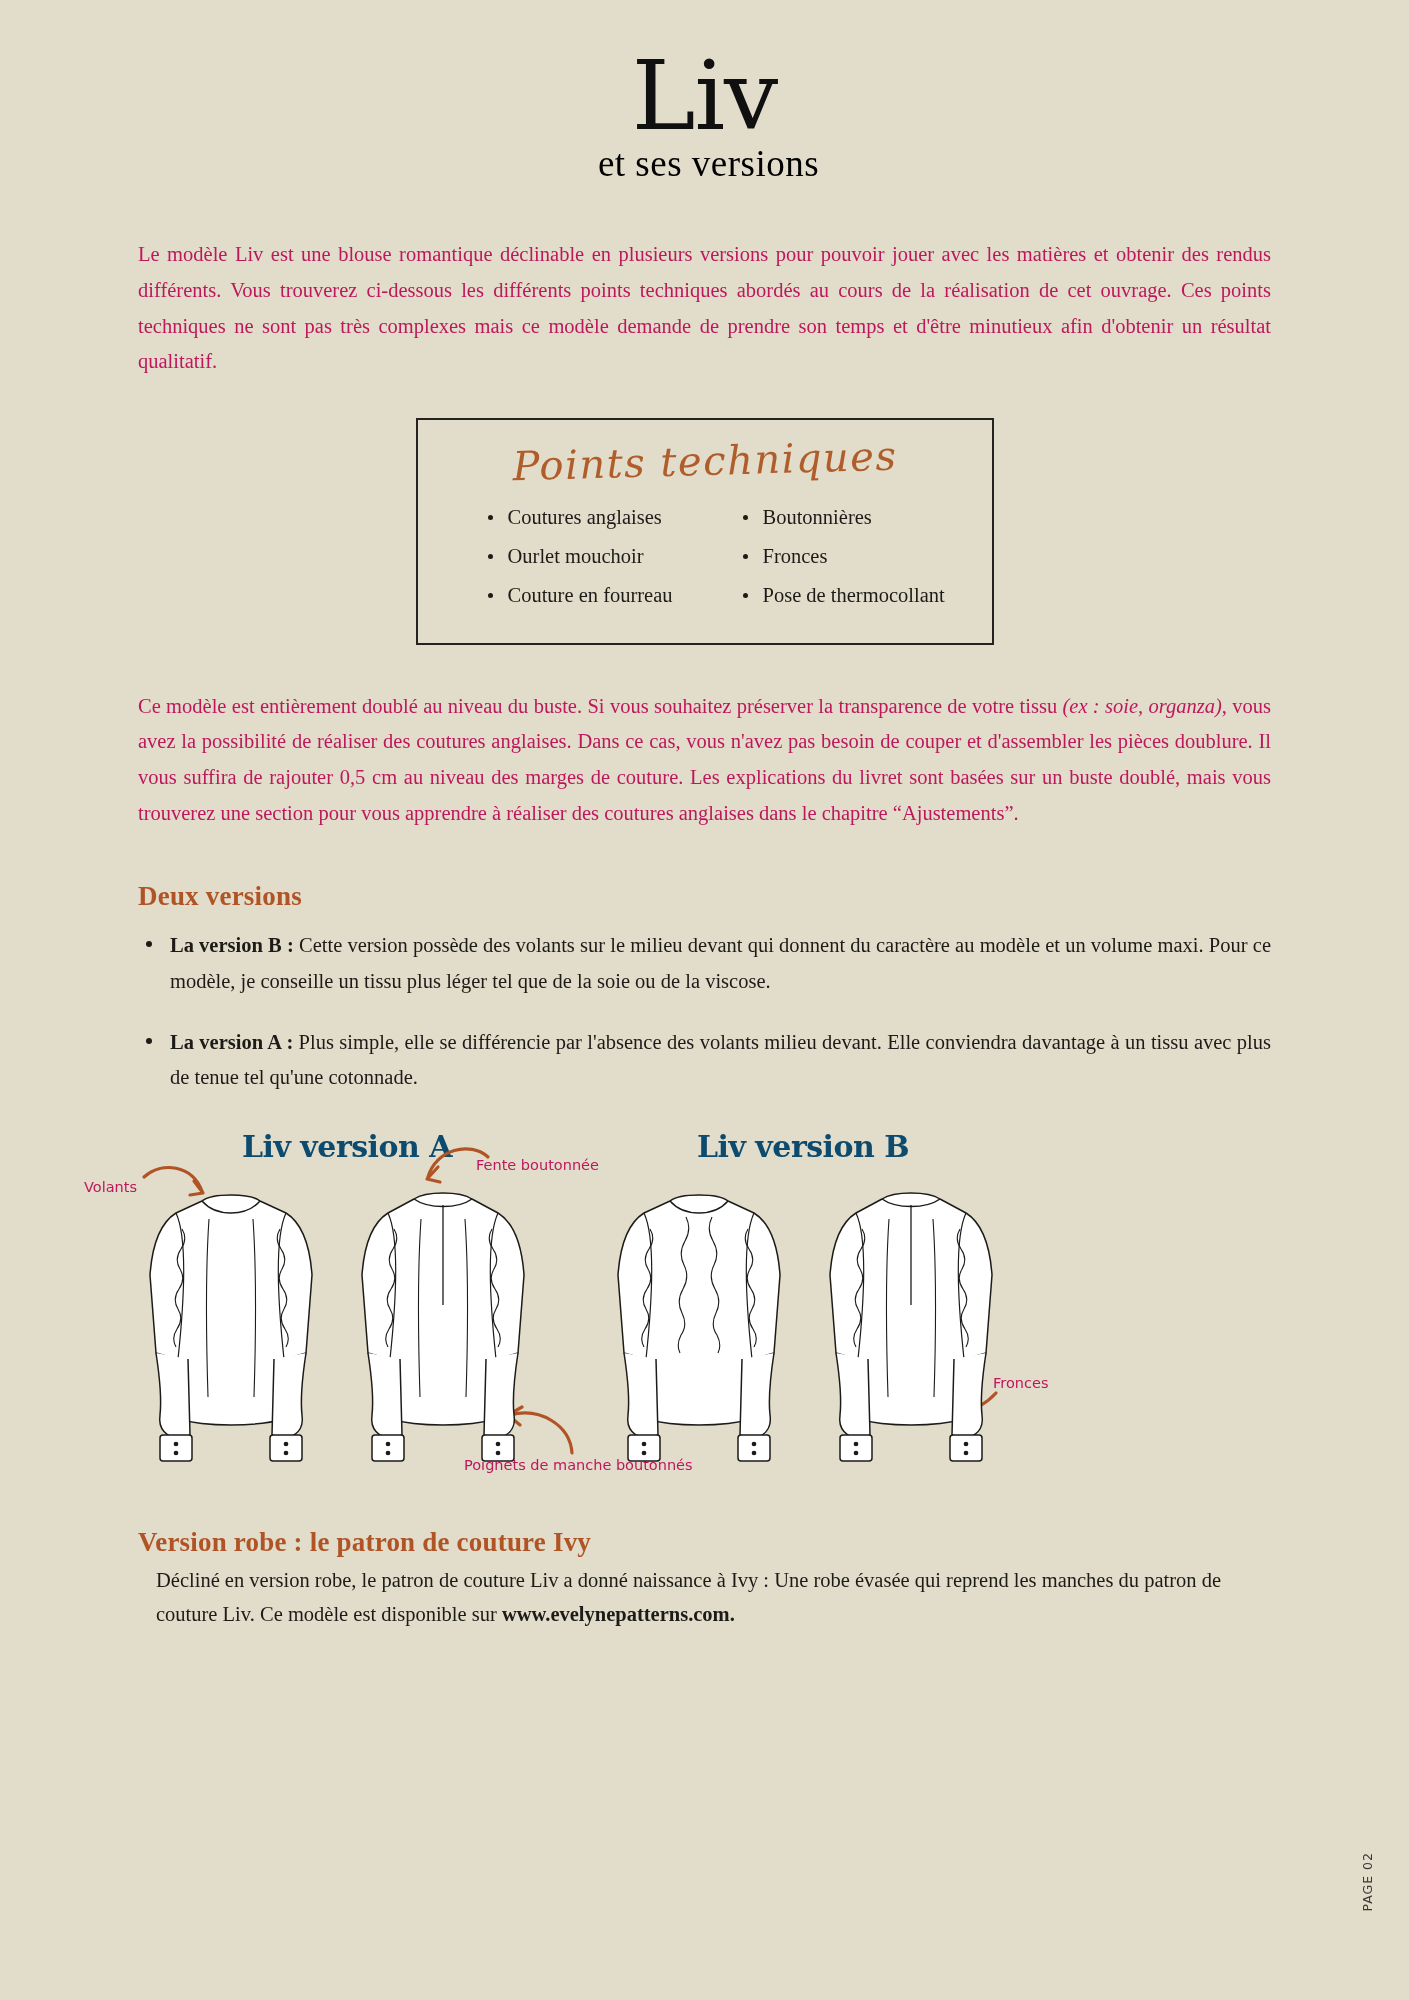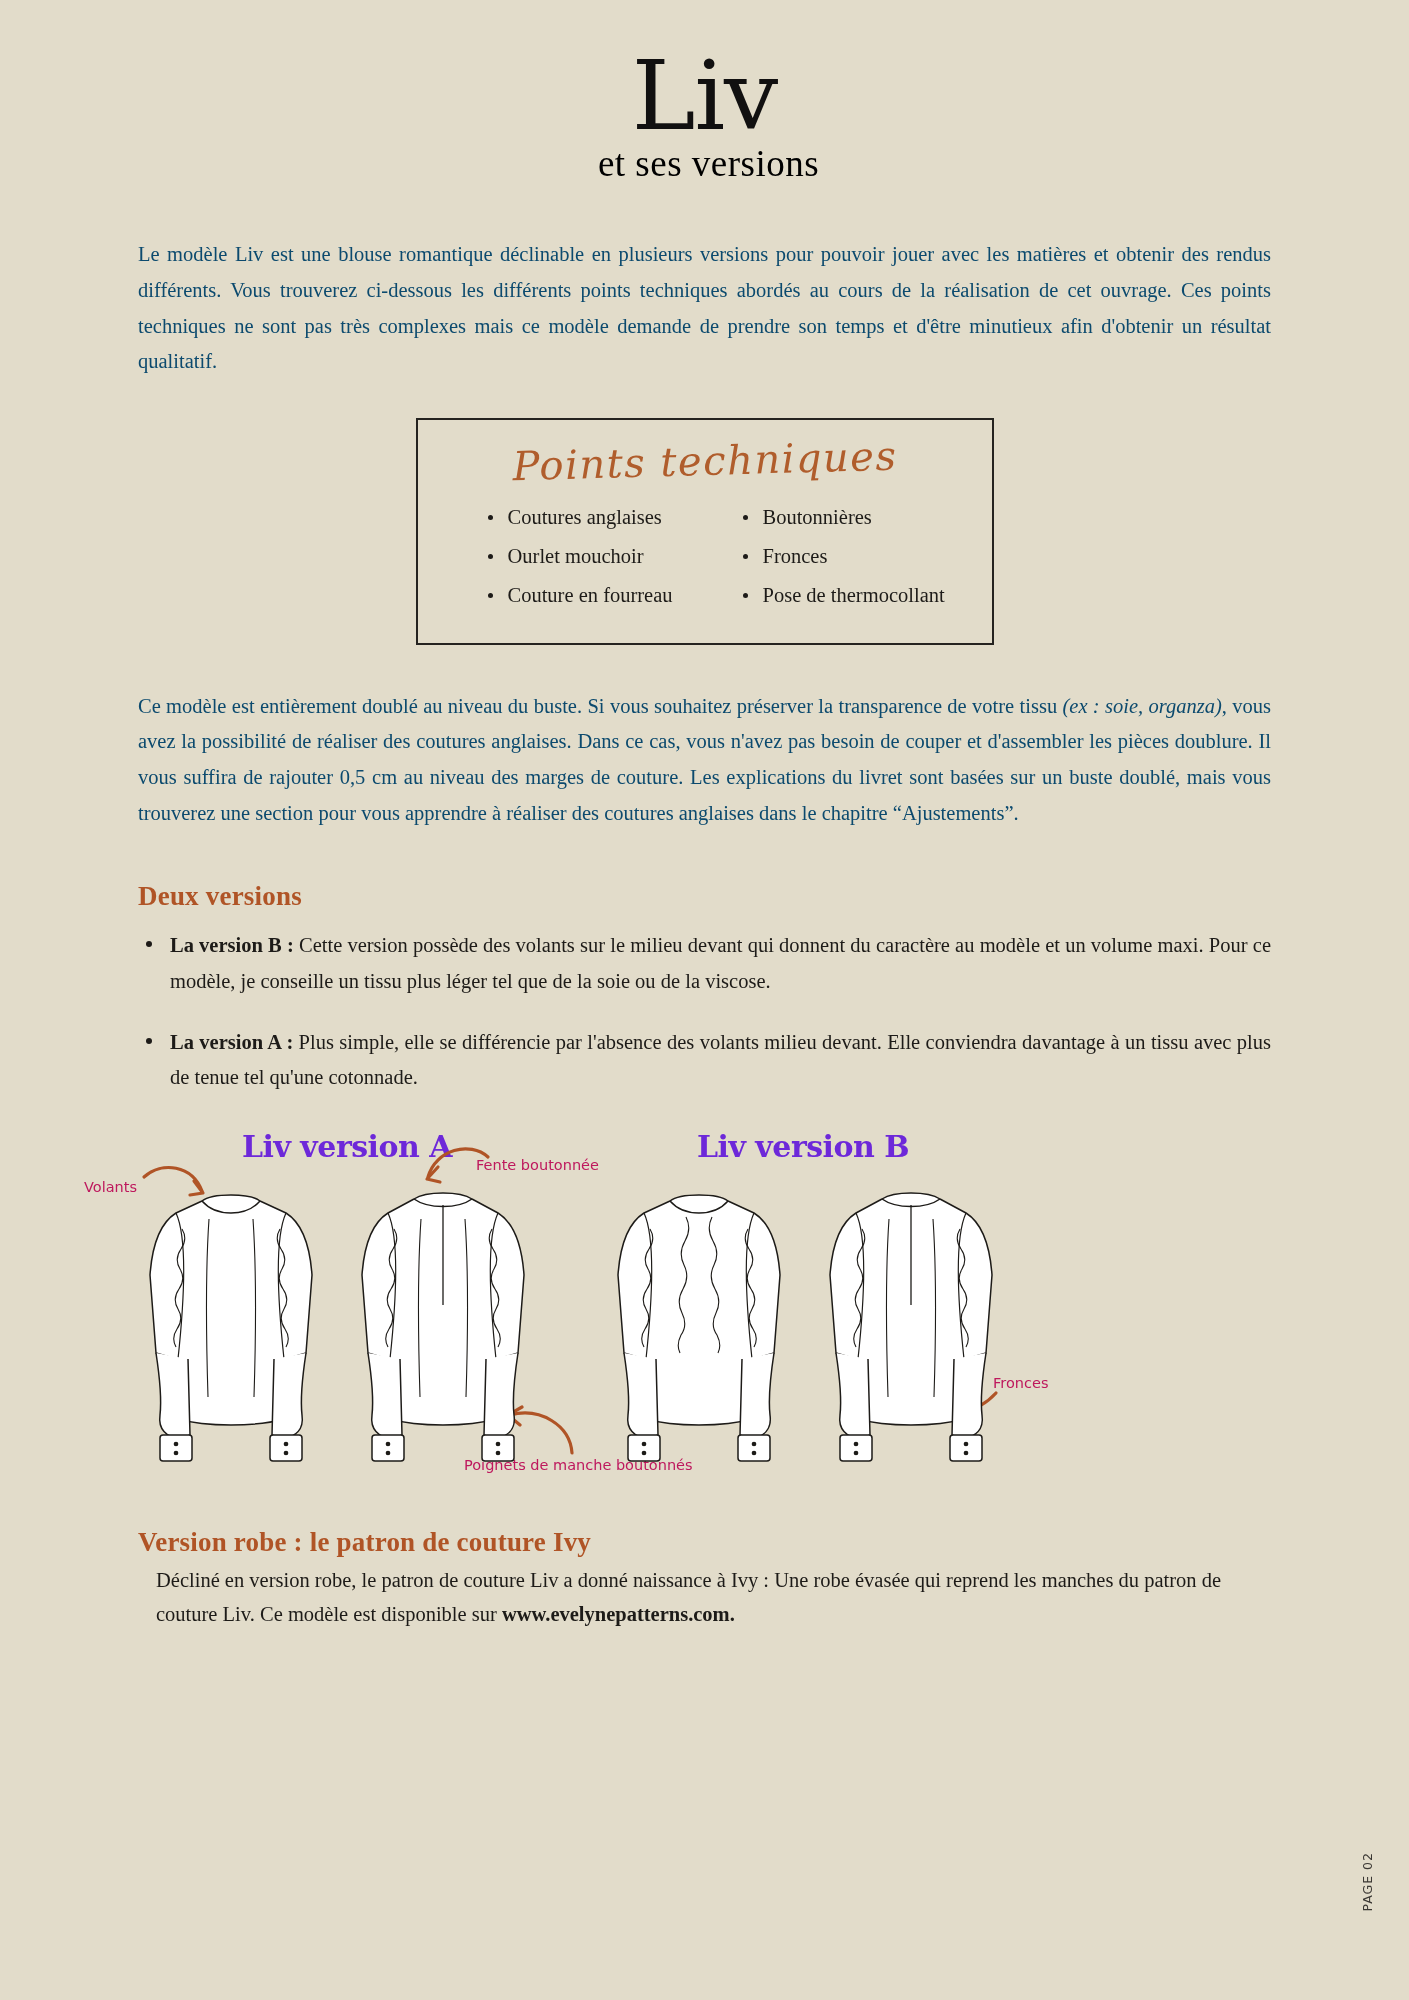--- a/index.html
+++ b/index.html
@@ -50,21 +50,21 @@
   
   .content {
     padding: 0 138px;
     box-sizing: border-box;
   }
   p.body-text {
     font-size: 20.5px;
     line-height: 1.74;
     text-align: justify;
     margin: 0;
-    color: #0c4a6e;
+    color: #be185d;
   }
   .intro-block {
     margin-top: 52px;
   }
   .mid-block {
     margin-top: 44px;
   }
   .ital { font-style: italic; }
 
   
@@ -162,21 +162,21 @@
     position: relative;
     margin-top: 20px;
     height: 400px;
   }
   .illus-title {
     position: absolute;
     font-family: "DejaVu Serif", serif;
     font-weight: bold;
     font-size: 30px;
     letter-spacing: -0.5px;
-    color: #6d28d9;
+    color: #0c4a6e;
     white-space: nowrap;
   }
   .illus-title.a { left: 242px; top: 8px; }
   .illus-title.b { left: 697px; top: 8px; }
 
   .callout {
     position: absolute;
     font-family: "DejaVu Sans", sans-serif;
     font-size: 14.5px;
     color: #be185d;

